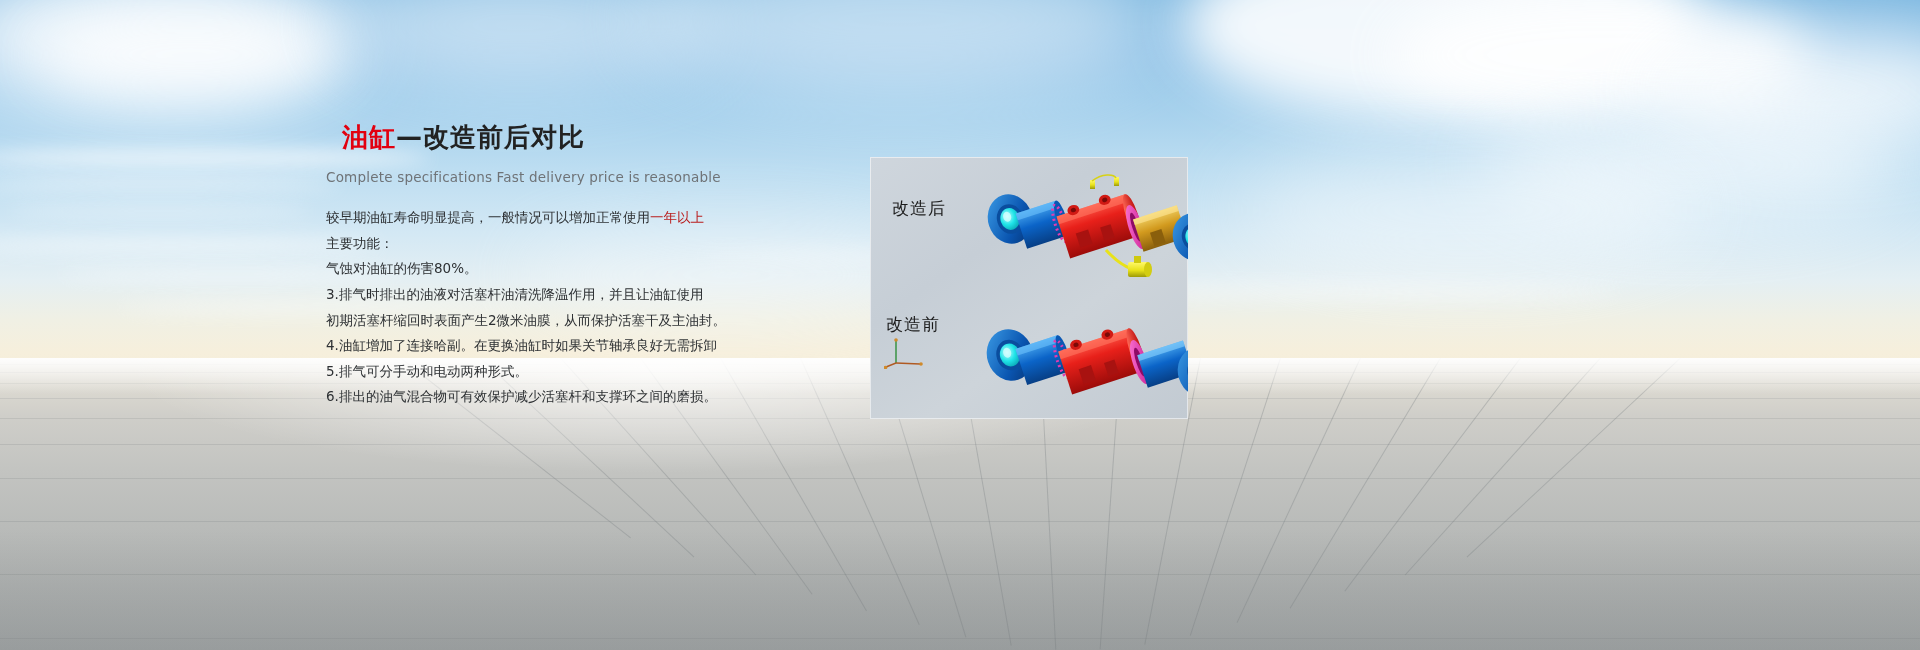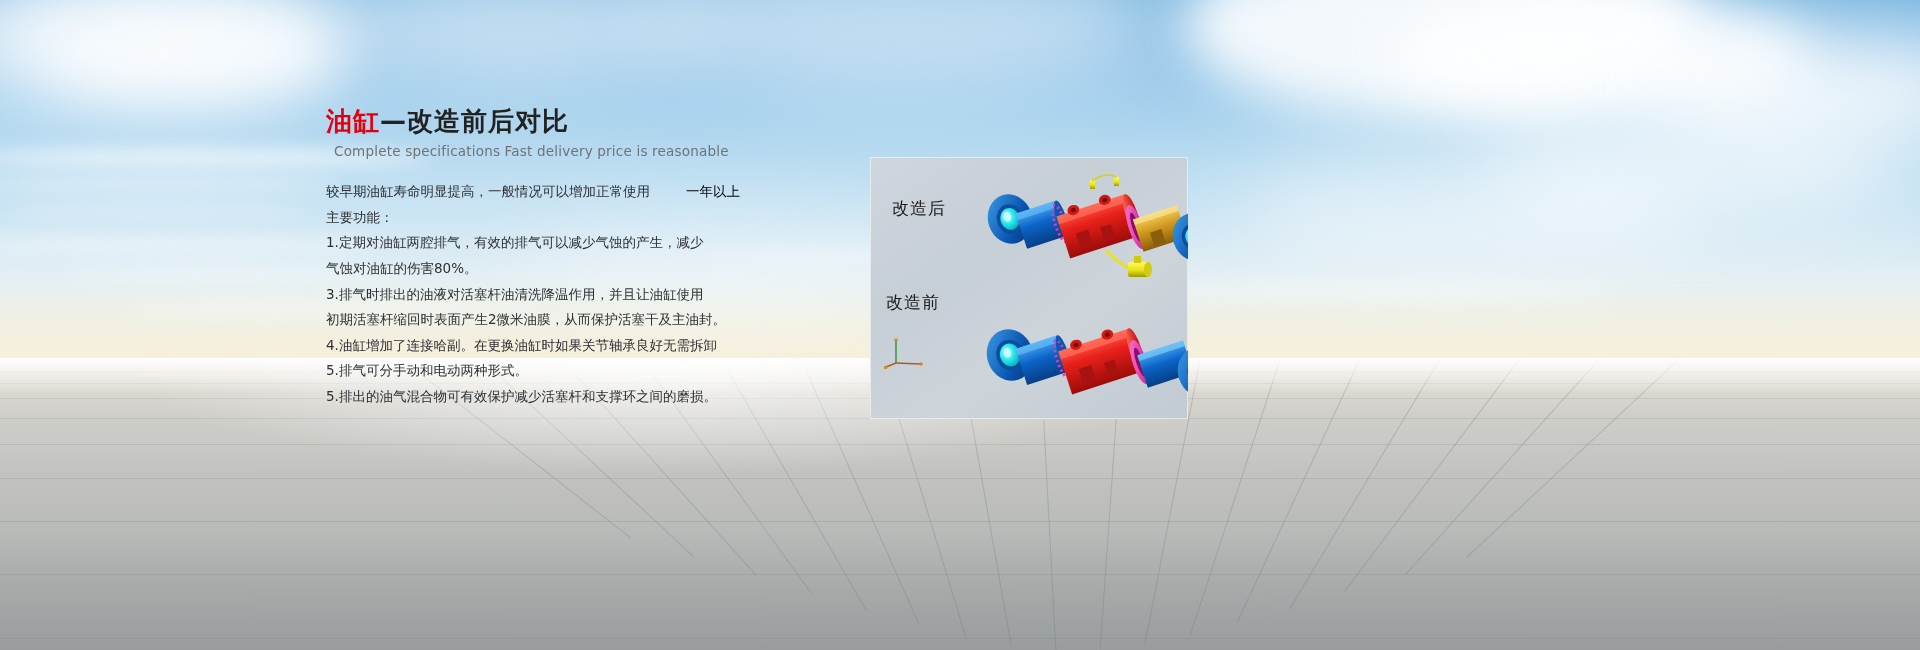--- a/index.html
+++ b/index.html
@@ -57,49 +57,49 @@
   .floor-dark{
     position:absolute;left:0;bottom:0;width:1920px;height:120px;
     background:linear-gradient(to bottom,rgba(120,124,124,0),rgba(110,114,116,.28));
   }
 
   
   .content{position:absolute;left:326px;top:106px;width:420px;}
   .title{
     font-family:"DejaVu Sans","Liberation Sans",sans-serif;
     font-size:26px;font-weight:bold;letter-spacing:1px;
-    color:#222222;line-height:1.2;margin:0;white-space:nowrap;
+    color:#222222;line-height:1.2;margin:16px;white-space:nowrap;
   }
   .title .red{color:#e2000f;}
   .subtitle{
-    margin:6px 0 0 8px;font-size:13.5px;color:#6f7377;letter-spacing:.2px;
+    margin:6px 0 0 0;font-size:13.5px;color:#6f7377;letter-spacing:.2px;
     font-family:"DejaVu Sans","Liberation Sans",sans-serif;white-space:nowrap;
   }
   .body{margin-top:20px;}
   .body p{
     margin:0;padding:0;
     font-size:13.5px;line-height:25.6px;color:#2d3033;
     font-family:"DejaVu Sans","Liberation Sans",sans-serif;
     white-space:nowrap;
   }
-  .body p .hl{color:#000000;margin-left:36px;}
+  .body p .hl{color:#b91c1c;}
 
   
   .panel{
     position:absolute;left:870px;top:157px;width:318px;height:262px;
     background:linear-gradient(145deg,#cfd6dd 0%,#c6ced6 35%,#cdd4da 62%,#c2cad2 100%);
     box-shadow:0 0 0 1px rgba(255,255,255,.55) inset;
   }
   .panel .plabel{
     position:absolute;
     font-family:"DejaVu Sans","Liberation Sans",sans-serif;
     font-size:17px;color:#1b1b1b;letter-spacing:1px;white-space:nowrap;
   }
   .panel .plabel.after{left:22px;top:40px;font-family:Liberation Serif, serif;}
-  .panel .plabel.before{left:16px;top:134px;}
+  .panel .plabel.before{left:16px;top:156px;}
   .triad{position:absolute;left:14px;top:176px;width:42px;height:36px;}
 
   .cad{position:absolute;left:0;top:0;width:318px;height:262px;}
 </style>
 </head>
 <body>
 
 <div class="stage">
 
   <div class="sky">
@@ -160,27 +160,26 @@
     <div class="horizon-haze"></div>
   </div>
 
   <div class="content">
     <h1 class="title"><span class="red">油缸</span><span>—改造前后对比</span></h1>
     <p class="subtitle">Complete specifications Fast delivery price is reasonable</p>
 
     <div class="body">
       <p><span>较早期油缸寿命明显提高，一般情况可以增加正常使用</span><span class="hl">一年以上</span></p>
       <p>主要功能：</p>
-      <p>1.定期对油缸两腔排气，有效的排气可以减少气蚀的产生，减少</p>
       <p>气蚀对油缸的伤害80%。</p>
       <p>3.排气时排出的油液对活塞杆油清洗降温作用，并且让油缸使用</p>
       <p>初期活塞杆缩回时表面产生2微米油膜，从而保护活塞干及主油封。</p>
       <p>4.油缸增加了连接哈副。在更换油缸时如果关节轴承良好无需拆卸</p>
       <p>5.排气可分手动和电动两种形式。</p>
-      <p>5.排出的油气混合物可有效保护减少活塞杆和支撑环之间的磨损。</p>
+      <p>6.排出的油气混合物可有效保护减少活塞杆和支撑环之间的磨损。</p>
     </div>
   </div>
 
   <div class="panel">
 
     <svg class="cad" viewBox="0 0 318 262">
       <defs>
         <linearGradient id="blueBody" x1="0" y1="0" x2="0" y2="1">
           <stop offset="0%" stop-color="#4aa8ef"></stop>
           <stop offset="45%" stop-color="#0b64c8"></stop>

